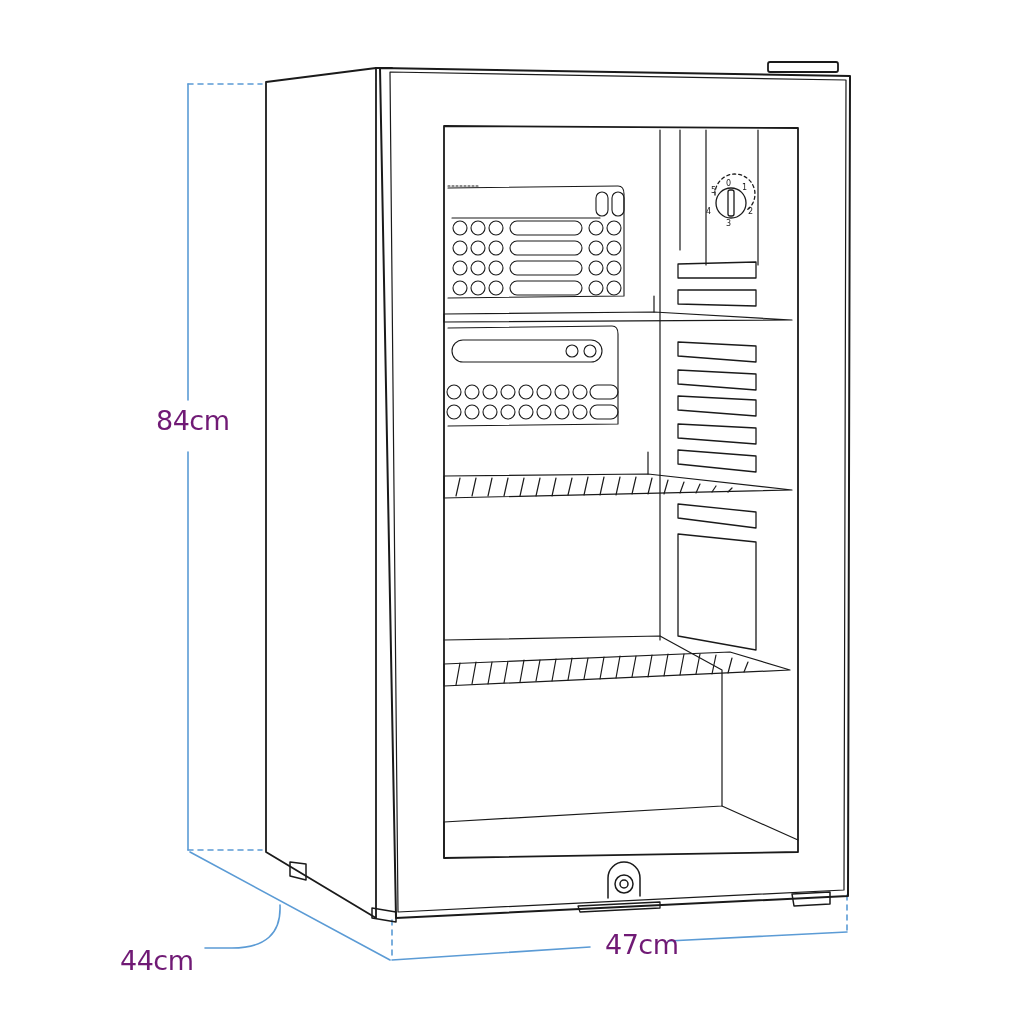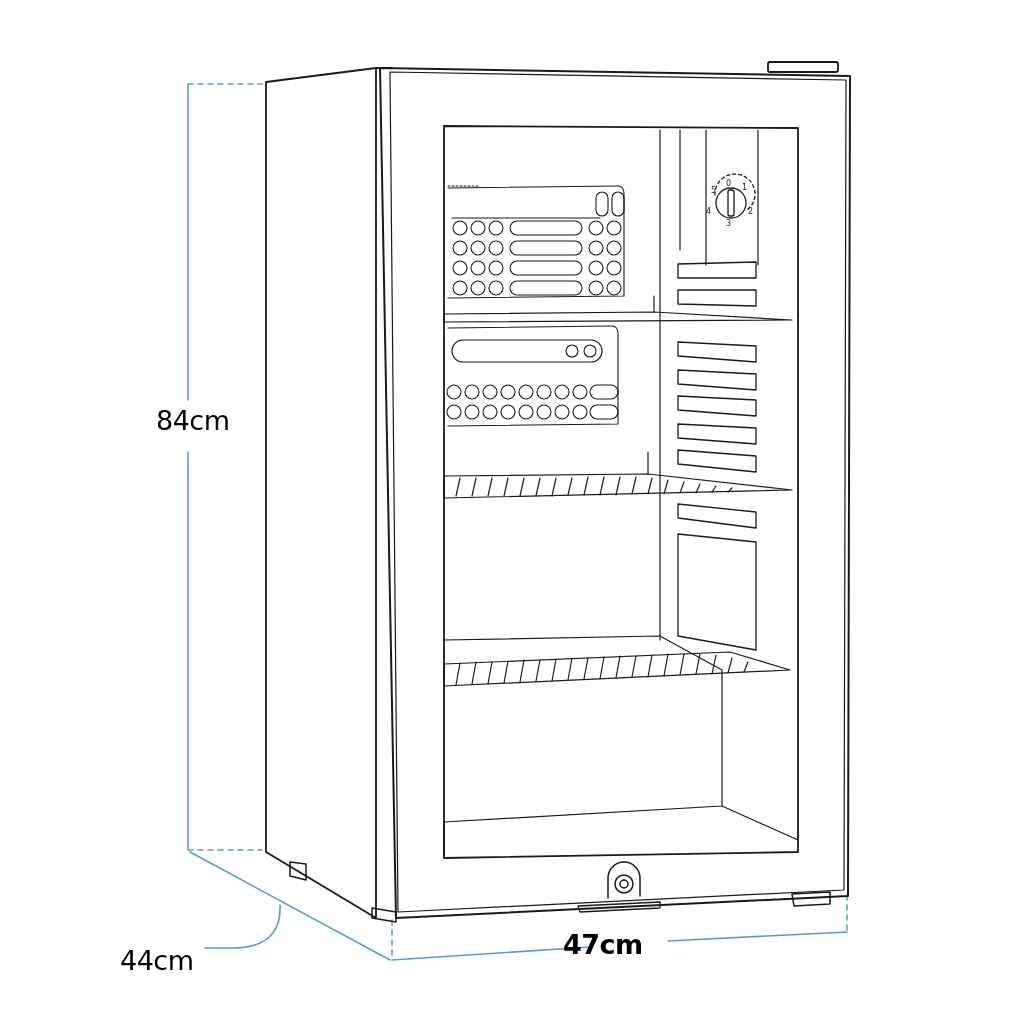--- a/index.html
+++ b/index.html
@@ -1,21 +1,21 @@
 <!DOCTYPE html>
 <html><head>
 <meta charset="utf-8">
 <style>
   html, body { margin: 0; padding: 0; background: #ffffff; }
   body { width: 1024px; height: 1024px; position: relative; overflow: hidden; font-family: "DejaVu Sans", sans-serif; }
   #stage { position: absolute; left: 0; top: 0; width: 1024px; height: 1024px; }
-  .dim-label { position: absolute; font-size: 27px; color: #000000; letter-spacing: -0.5px; font-family: "DejaVu Sans", sans-serif; }
+  .dim-label { position: absolute; font-size: 27px; color: #701a75; letter-spacing: -0.5px; font-family: "DejaVu Sans", sans-serif; }
   #lbl-height { left: 156px; top: 405px; }
   #lbl-depth { left: 120px; top: 945px; }
-  #lbl-width { left: 563px; top: 929px; font-weight: bold; }
+  #lbl-width { left: 605px; top: 929px; }
 </style>
 </head>
 <body>
 
 <div id="stage">
 <svg width="1024" height="1024" viewBox="0 0 1024 1024" xmlns="http://www.w3.org/2000/svg" fill="none" stroke="#1a1a1a" stroke-linejoin="round" stroke-linecap="round">
 
   <g stroke="#5b9bd5" stroke-width="1.6">
 
     <line x1="188" y1="84" x2="188" y2="400"></line>

